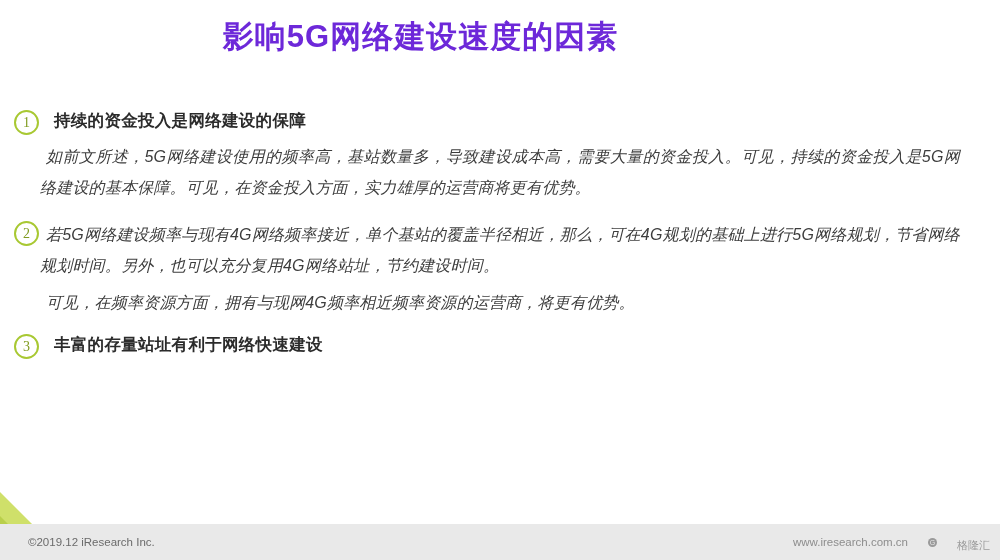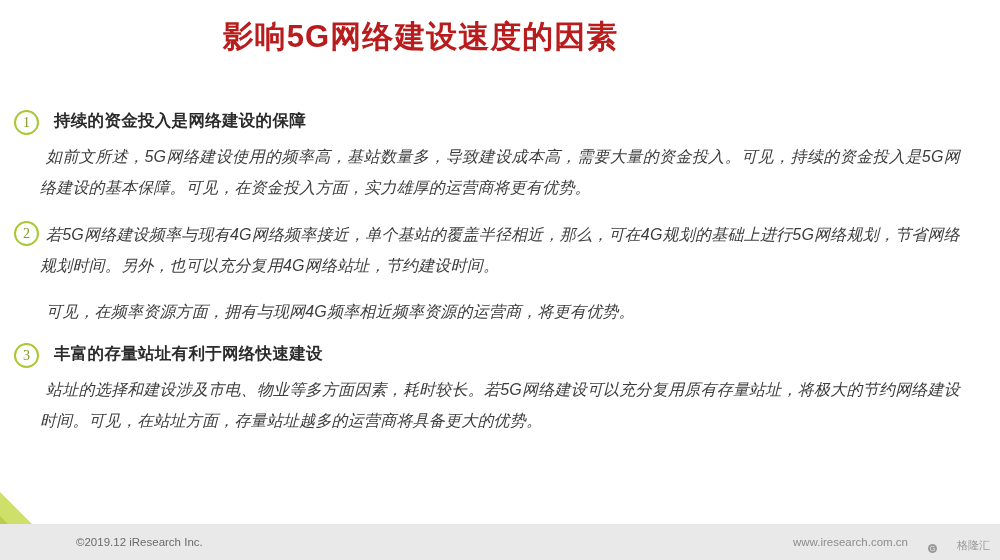--- a/index.html
+++ b/index.html
@@ -20,21 +20,21 @@
     background: #ffffff;
   }
   .title {
     position: absolute;
     top: 16px;
     left: 0;
     width: 841px;
     text-align: center;
     font-size: 31px;
     font-weight: bold;
-    color: #b91c1c;
+    color: #6d28d9;
     letter-spacing: 1px;
   }
   .content {
     position: absolute;
     top: 108px;
     left: 0;
     width: 1000px;
   }
   .item { position: relative; margin-bottom: 8px; }
   .badge {
@@ -85,37 +85,36 @@
     width: 1000px;
     height: 36px;
     background: #e9e9e9;
   }
   .footer-left {
     position: absolute;
     left: 28px;
     top: 536px;
     font-size: 11.5px;
     color: #6b6b6b;
-    margin-left: 48px;
   }
   .footer-right {
     position: absolute;
     right: 92px;
     top: 536px;
     font-size: 11.5px;
     color: #8d8d8d;
   }
   .watermark {
     position: absolute;
     right: 10px;
     top: 538px;
     font-size: 11px;
     color: #9a9a9a;
     display: flex;
-    align-items: flex-end;
+    align-items: flex-start;
     gap: 20px;
   }
   .wm-dot {
     display: inline-block;
     width: 9px; height: 9px;
     border-radius: 50%;
     background: #9a9a9a;
     color: #e9e9e9;
     font-size: 7px;
     line-height: 9px;
@@ -149,27 +148,26 @@
 
     <div class="item">
       <div class="badge">1</div>
       <div class="item-head">持续的资金投入是网络建设的保障</div>
       <div class="para indent">如前文所述，5G网络建设使用的频率高，基站数量多，导致建设成本高，需要大量的资金投入。可见，持续的资金投入是5G网络建设的基本保障。可见，在资金投入方面，实力雄厚的运营商将更有优势。</div>
     </div>
 
     <div class="item" style="margin-top:16px;">
       <div class="badge">2</div>
       <div class="para indent">若5G网络建设频率与现有4G网络频率接近，单个基站的覆盖半径相近，那么，可在4G规划的基础上进行5G网络规划，节省网络规划时间。另外，也可以充分复用4G网络站址，节约建设时间。</div>
-      <div class="para indent" style="margin-top:15px;">可见，在频率资源方面，拥有与现网4G频率相近频率资源的运营商，将更有优势。</div>
+      <div class="para indent" style="margin-top:6px;">可见，在频率资源方面，拥有与现网4G频率相近频率资源的运营商，将更有优势。</div>
     </div>
 
     <div class="item" style="margin-top:14px;">
       <div class="badge">3</div>
       <div class="item-head">丰富的存量站址有利于网络快速建设</div>
-      <div class="para indent">站址的选择和建设涉及市电、物业等多方面因素，耗时较长。若5G网络建设可以充分复用原有存量站址，将极大的节约网络建设时间。可见，在站址方面，存量站址越多的运营商将具备更大的优势。</div>
     </div>
 
   </div>
 
   <div class="corner"></div>
   <div class="corner2"></div>
 
 
   <div class="footer-bar"></div>
   <div class="footer-left">©2019.12 iResearch Inc.</div>

